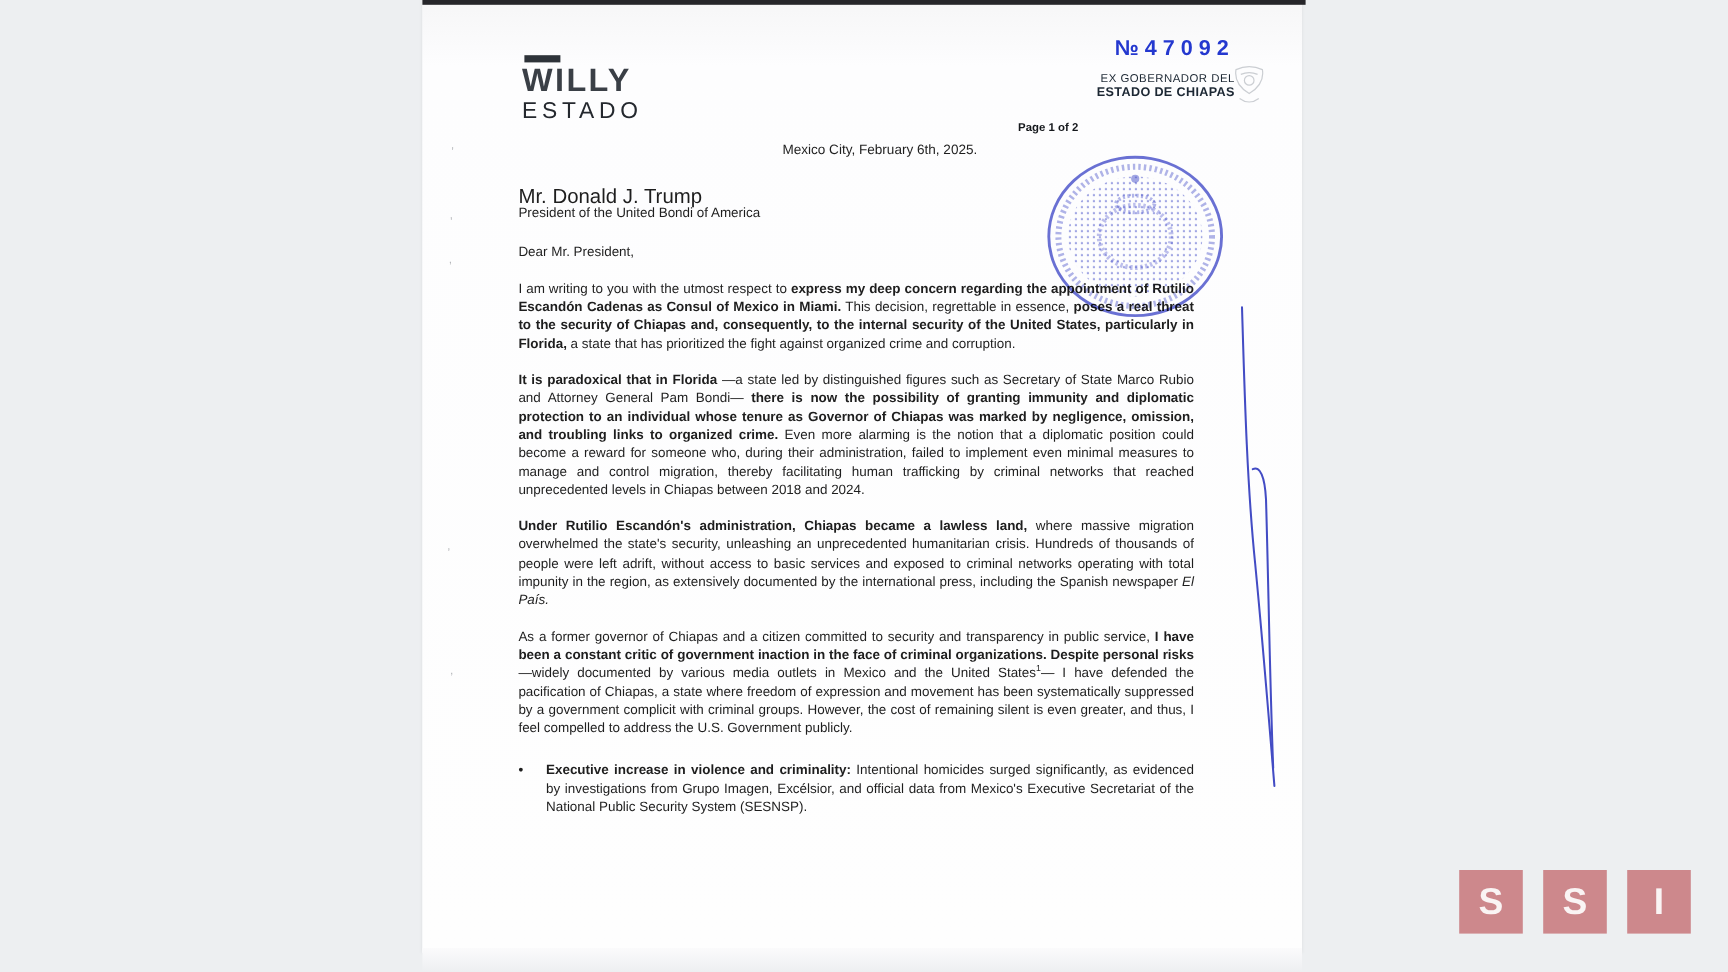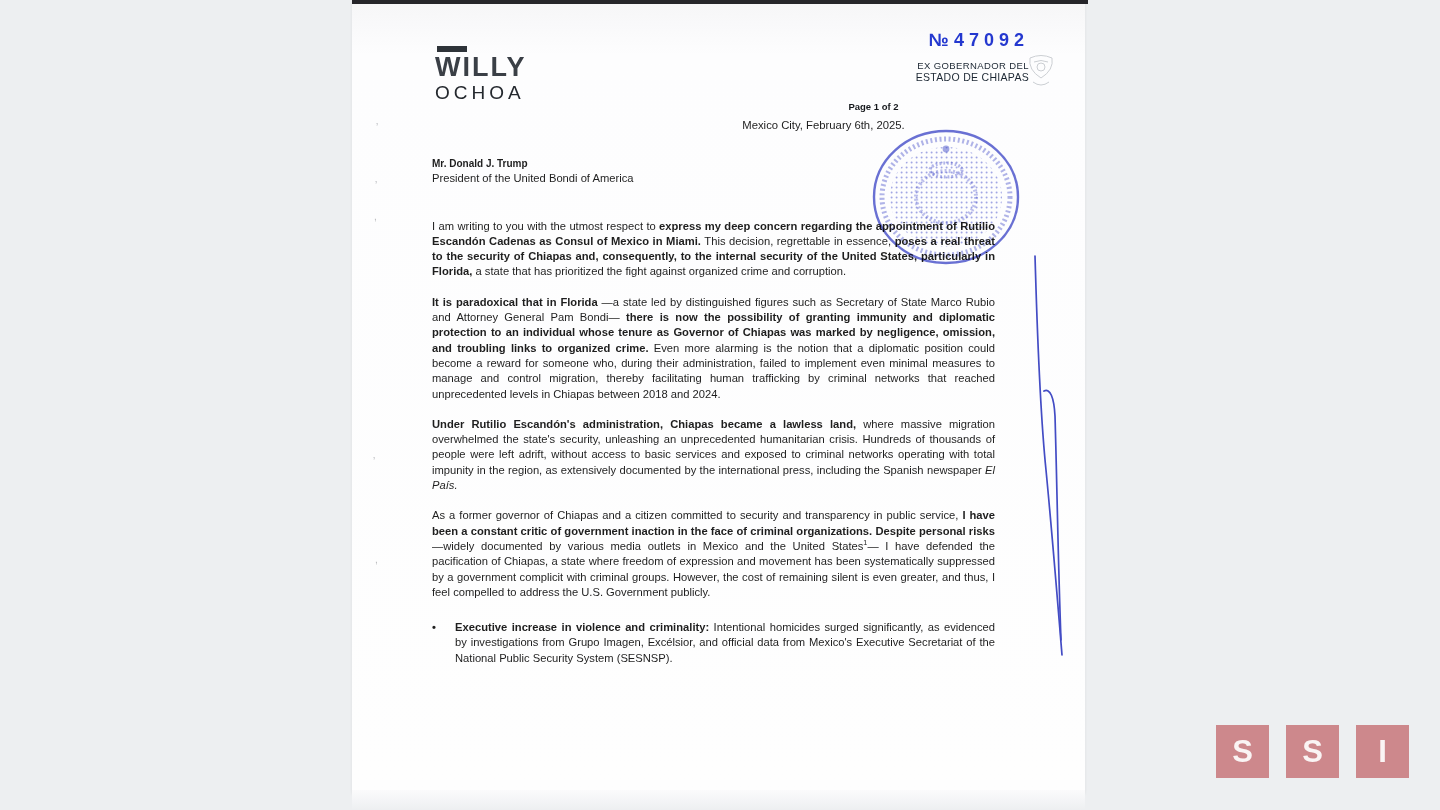--- a/index.html
+++ b/index.html
@@ -26,36 +26,36 @@
   
   .brand { position:absolute; left:47px; top:46px;margin-left:36px; }
   .brand-topbar { width:30px; height:6px; background:#2e3339; margin-left:2px; margin-bottom:2px; }
   .brand-name { font-size:27px; font-weight:800; letter-spacing:2px; color:#3a3f46; line-height:1.0; }
   .brand-sub  { font-size:19px; font-weight:500; letter-spacing:4px; color:#24282e; line-height:1.1; margin-top:2px; }
   .folio-block { position:absolute; left:545px; top:30px; width:132px; text-align:right; }
   .folio { font-size:18px; font-weight:700; color:#2438cf; letter-spacing:1px; white-space:nowrap; }
   .folio .num { letter-spacing:5px; margin-left:4px; }
   .gov-title { margin-top:9px; color:#1c2733; }
   .gov-title .l1 { font-size:9.5px; font-weight:500; letter-spacing:.4px; }
-  .gov-title .l2 { font-size:10.5px; font-weight:400; letter-spacing:.3px; }
+  .gov-title .l2 { font-size:10.5px; font-weight:700; letter-spacing:.3px; }
   .crest { position:absolute; left:672px; top:52px; opacity:.5; }
   .page-indicator {
     position:absolute; left:400px; top:101px; width:243px; text-align:center;
     font-size:9.5px; font-weight:700; color:#15181c;
   }
   .dateline {
-    position:absolute; left:300px; top:119px; width:343px; text-align:center;
+    position:absolute; left:300px; top:119px; width:343px; text-align:left;
     font-size:11.3px; color:#1e1e1e;
   }
   
   .letter-body {
     position:absolute; left:80px; top:156px; width:563px;
     font-size:11.2px; line-height:15.3px; color:#1e1e1e;
   }
-  .recipient-name { font-weight:700; font-size:10px; }
+  .recipient-name { font-weight:400; font-size:17px; }
   .gap16 { height:16px; }
   .para { text-align:justify; margin-bottom:15px; }
   .para.mb17 { margin-bottom:20px; }
   .para sup { font-size:.65em; vertical-align:super; line-height:0; }
   .bullet-row { display:flex; }
   .bullet-marker { width:23px; flex:none; font-weight:700; }
   .bullet-text { flex:1; text-align:justify; }
   
   .stamp-svg { position:absolute; left:518px; top:126px; mix-blend-mode:multiply; opacity:.88; }
   .pen-svg { position:absolute; left:0; top:0; pointer-events:none; }
@@ -73,21 +73,21 @@
 <body>
 
 <div class="stage">
 
   <div class="doc">
     <div class="doc-topbar"></div>
 
     <div class="brand">
       <div class="brand-topbar"></div>
       <div class="brand-name">WILLY</div>
-      <div class="brand-sub">OCHOA</div>
+      <div class="brand-sub">ESTADO</div>
     </div>
 
     <div class="folio-block">
       <div class="folio">
         <span>№</span><span class="num">47092</span>
       </div>
       <div class="gov-title">
         <div class="l1">EX GOBERNADOR DEL</div>
         <div class="l2">ESTADO DE CHIAPAS</div>
       </div>
@@ -102,20 +102,21 @@
       </g>
     </svg>
 
     <div class="page-indicator">Page 1 of 2</div>
     <div class="dateline">Mexico City, February 6th, 2025.</div>
 
     <div class="letter-body">
       <div class="recipient-name">Mr. Donald J. Trump</div>
       <div class="recipient-title">President of the United Bondi of America</div>
       <div class="gap16"></div>
+      <div class="salutation">Dear Mr. President,</div>
       <div class="gap16"></div>
 
       <p class="para"><span>I am writing to you with the utmost respect to </span><span style="font-weight: 700;">express my deep concern regarding the appointment of Rutilio Escandón Cadenas as Consul of Mexico in Miami.</span><span> This decision, regrettable in essence, </span><span style="font-weight: 700;">poses a real threat to the security of Chiapas and, consequently, to the internal security of the United States, particularly in Florida,</span><span> a state that has prioritized the fight against organized crime and corruption.</span></p>
       <p class="para"><span style="font-weight: 700;">It is paradoxical that in Florida</span><span> —a state led by distinguished figures such as Secretary of State Marco Rubio and Attorney General Pam Bondi— </span><span style="font-weight: 700;">there is now the possibility of granting immunity and diplomatic protection to an individual whose tenure as Governor of Chiapas was marked by negligence, omission, and troubling links to organized crime.</span><span> Even more alarming is the notion that a diplomatic position could become a reward for someone who, during their administration, failed to implement even minimal measures to manage and control migration, thereby facilitating human trafficking by criminal networks that reached unprecedented levels in Chiapas between 2018 and 2024.</span></p>
       <p class="para"><span style="font-weight: 700;">Under Rutilio Escandón's administration, Chiapas became a lawless land,</span><span> where massive migration overwhelmed the state's security, unleashing an unprecedented humanitarian crisis. Hundreds of thousands of people were left adrift, without access to basic services and exposed to criminal networks operating with total impunity in the region, as extensively documented by the international press, including the Spanish newspaper </span><span style="font-style: italic;">El País.</span></p>
       <p class="para mb17"><span>As a former governor of Chiapas and a citizen committed to security and transparency in public service, </span><span style="font-weight: 700;">I have been a constant critic of government inaction in the face of criminal organizations. Despite personal risks</span><span> —widely documented by various media outlets in Mexico and the United States</span><sup>1</sup><span>— I have defended the pacification of Chiapas, a state where freedom of expression and movement has been systematically suppressed by a government complicit with criminal groups. However, the cost of remaining silent is even greater, and thus, I feel compelled to address the U.S. Government publicly.</span></p>
 
       <div class="bullet-row">
         <span class="bullet-marker">•</span>
         <div class="bullet-text"><span style="font-weight: 700;">Executive increase in violence and criminality:</span><span> Intentional homicides surged significantly, as evidenced by investigations from Grupo Imagen, Excélsior, and official data from Mexico's Executive Secretariat of the National Public Security System (SESNSP).</span></div>

